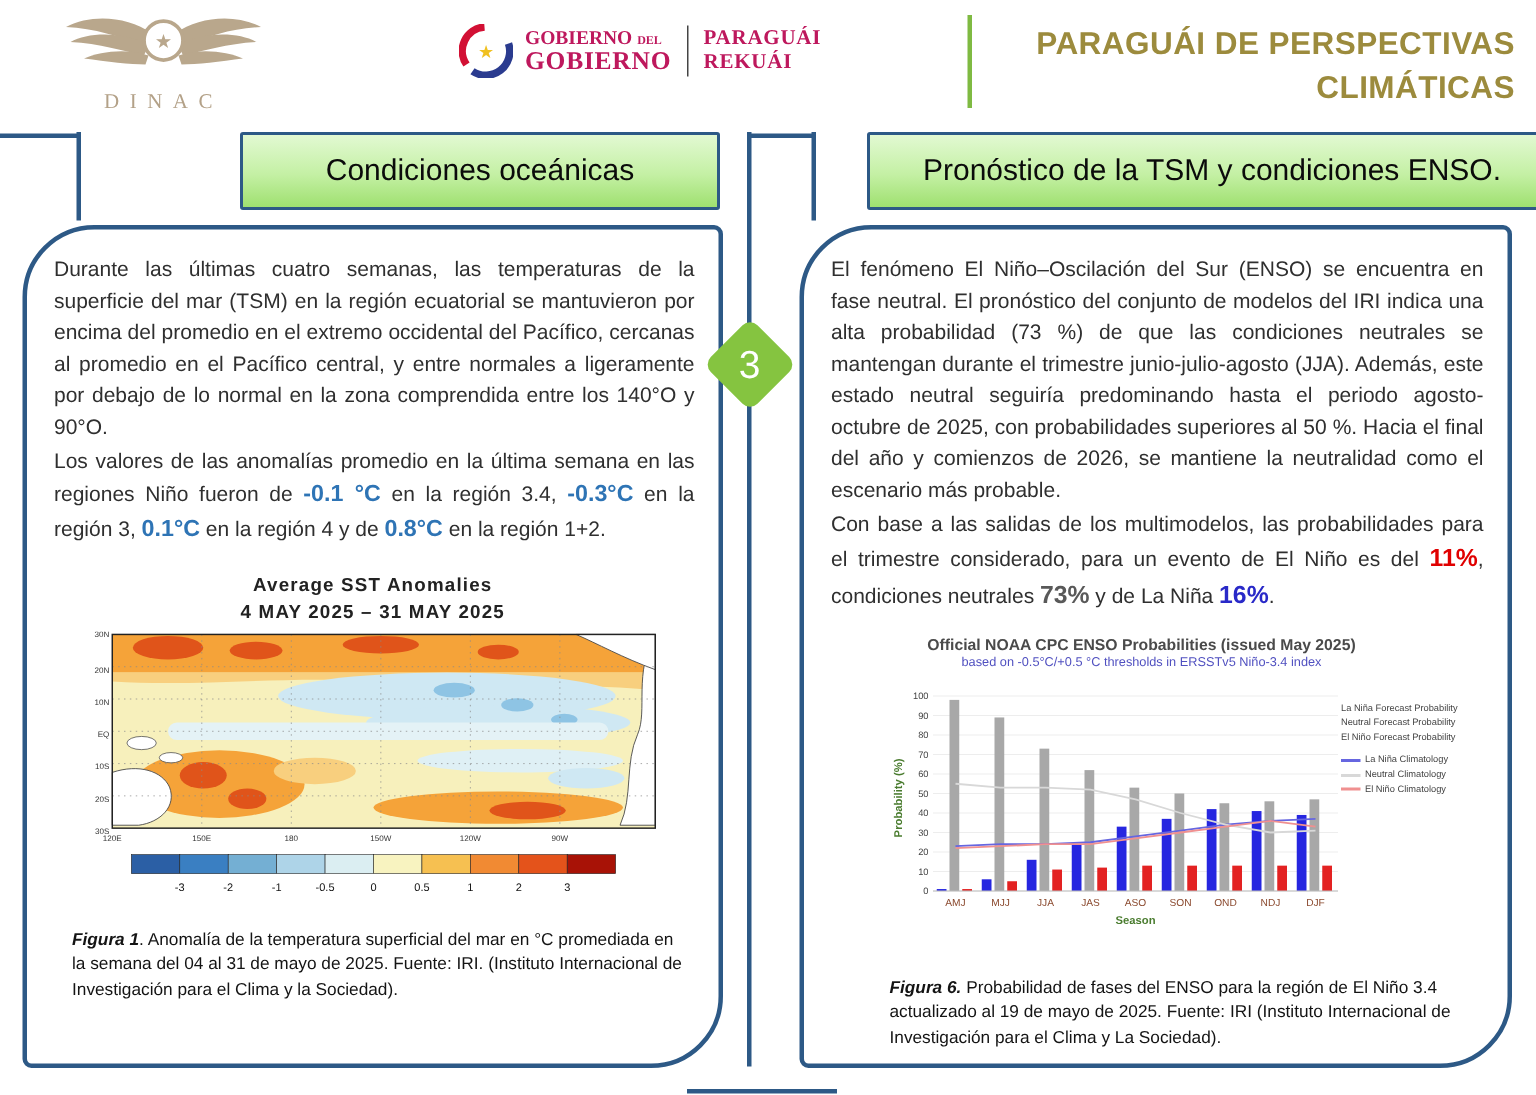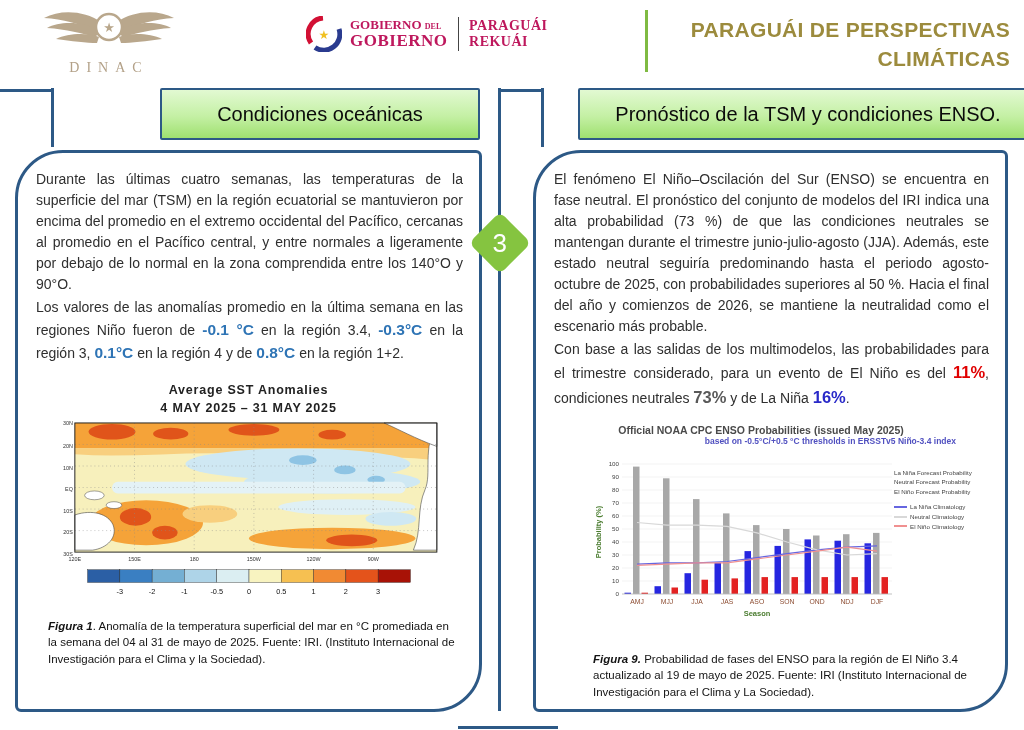--- a/index.html
+++ b/index.html
@@ -53,21 +53,21 @@
   .fig-title { font-size:12.5px; font-weight:700; letter-spacing:0.8px; color:#222; line-height:1.45; }
   .map-svg { width:392px; height:181px; margin-top:4px; }
   .caption { font-size:11.5px; line-height:1.45; color:#141414; text-align:left; }
   .caption .cap-label { font-weight:700; font-style:italic; }
   .panel.left .caption { margin:12px 22px 0 30px; }
   .panel.right .caption { margin:12px 26px 0 57px; }
 
   
   .fig2 { position:relative; margin-top:14px; width:100%; height:215px; }
   .chart-title { margin-left:30px; width:390px; text-align:center; font-size:10.5px; font-weight:700; color:#4a4a4a; }
-  .chart-subtitle { margin-left:30px; width:390px; text-align:right; font-size:8.5px; font-weight:700; color:#5050c0; }
+  .chart-subtitle { margin-left:30px; width:390px; text-align:center; font-size:8.5px; font-weight:400; color:#5050c0; }
   .enso-svg { position:absolute; left:58px; top:30px; width:310px; height:165px; }
   .chart-legend { position:absolute; left:358px; top:44px; width:110px; font-size:6.2px; color:#444; line-height:1.55; }
   .leg-gap { height:6px; }
   .leg-row { display:flex; align-items:center; gap:3px; white-space:nowrap; }
   .leg-line { display:inline-block; width:13px; height:2px; flex:none; }
 
   .bottom-stub { position:absolute; left:458px; top:726px; width:100px; height:3px; background:#2d5986; }
 
   
   .diamond { position:absolute; left:478px; top:221px; width:44px; height:44px; background:#85c440;
@@ -336,21 +336,21 @@
             <span>Neutral Climatology</span>
           </div>
           <div class="leg-row">
             <span class="leg-line" style="background: rgb(240, 144, 144);"></span>
             <span>El Niño Climatology</span>
           </div>
         </div>
     </div>
 
     <p class="caption">
-      <span class="cap-label">Figura 9.</span><span> Probabilidad de fases del ENSO para la región de El Niño 3.4 actualizado al 19 de mayo de 2025. Fuente: IRI (Instituto Internacional de Investigación para el Clima y La Sociedad).</span>
+      <span class="cap-label">Figura 6.</span><span> Probabilidad de fases del ENSO para la región de El Niño 3.4 actualizado al 19 de mayo de 2025. Fuente: IRI (Instituto Internacional de Investigación para el Clima y La Sociedad).</span>
     </p>
   </div>
 
   <div class="diamond">
     <span>3</span>
   </div>
 
 </div>
 
 </body></html>

